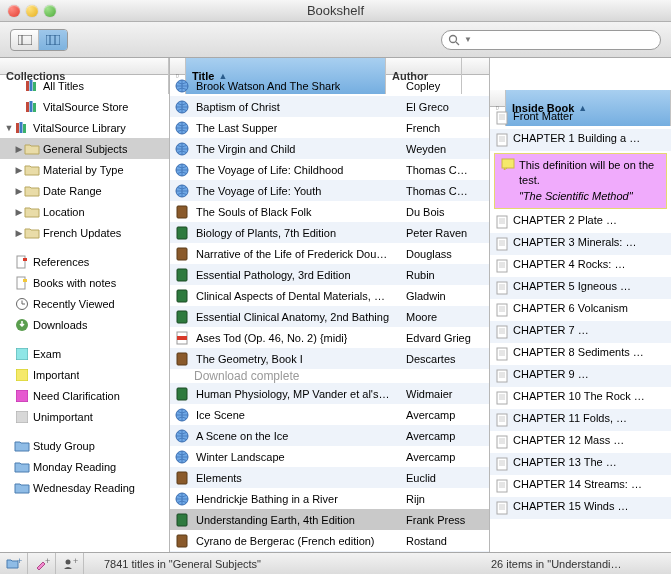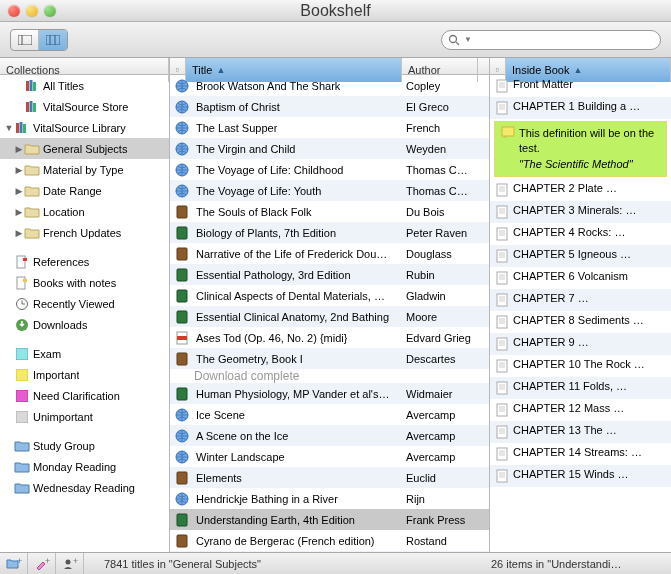--- a/index.html
+++ b/index.html
@@ -5,47 +5,47 @@
   * { box-sizing: border-box; margin: 0; padding: 0; }
   body { font-family: "Lucida Grande", "Helvetica Neue", sans-serif; font-size: 11px; color: #000; background: #ededed; width: 671px; height: 574px; overflow: hidden; display: flex; flex-direction: column; }
   
   
   .titlebar { height: 22px; background: linear-gradient(#f6f6f6,#d8d8d8); border-bottom:1px solid #b0b0b0; display:flex; align-items:center; position:relative; }
   .traffic { display:flex; gap:6px; padding-left:8px; }
   .tl { width:12px; height:12px; border-radius:50%; box-shadow: inset 0 1px 1px rgba(255,255,255,.5), 0 0 1px rgba(0,0,0,.4); }
   .red{background:radial-gradient(circle at 30% 30%,#ff8a80,#e33e32);} 
   .yellow{background:radial-gradient(circle at 30% 30%,#ffe079,#e6b01f);} 
   .green{background:radial-gradient(circle at 30% 30%,#9fe28b,#4fab3b);}
-  .wtitle { position:absolute; left:0; right:0; text-align:center; font-size:16px; color:#3a3a3a; pointer-events:none; }
+  .wtitle { position:absolute; left:0; right:0; text-align:center; font-size:13px; color:#3a3a3a; pointer-events:none; }
   
   
   .toolbar { height:36px; background:linear-gradient(#f3f3f3,#dcdcdc); border-bottom:1px solid #a9a9a9; display:flex; align-items:center; padding:0 10px; gap:8px; }
   .segbtn { display:flex; height:22px; border:1px solid #9a9a9a; border-radius:4px; overflow:hidden; background:linear-gradient(#fefefe,#e2e2e2); }
   .segbtn > div { width:28px; display:flex; align-items:center; justify-content:center; border-right:1px solid #bcbcbc; }
   .segbtn > div:last-child{border-right:none;}
   .segbtn > div.active{ background:linear-gradient(#9ec7ea,#7db2de); }
   .segicon{width:14px;height:10px;}
   .spacer{flex:1;}
   .search { display:flex; align-items:center; border:1px solid #9a9a9a; border-radius:11px; height:20px; width:220px; background:#fff; padding:0 6px; gap:4px;}
   .search input{ border:none; outline:none; font-size:11px; flex:1; background:transparent;}
   .mag{width:12px;height:12px;display:flex;align-items:center;justify-content:center;color:#777;}
   
   
   .hrow { height:17px; background:linear-gradient(#fbfbfb,#e8e8e8); border-bottom:1px solid #b7b7b7; display:flex; }
-  .hcell { border-right:1px solid #c3c3c3; padding:12px 6px; font-size:11px; color:#333; display:flex; align-items:center; gap:4px; overflow:hidden; white-space:nowrap;}
+  .hcell { border-right:1px solid #c3c3c3; padding:18px 6px; font-size:11px; color:#333; display:flex; align-items:center; gap:4px; overflow:hidden; white-space:nowrap;font-weight:bold;}
   .hcell.sorted { background:linear-gradient(#a8cff0,#75aee0); color:#000;}
   .sortarrow{font-size:9px;color:#2a5c8c;}
   
   
   .body { flex:1; display:flex; overflow:hidden; background:#fff;}
   .col { display:flex; flex-direction:column; overflow:hidden; }
   .sidebar { width:170px; background:#fff; border-right:1px solid #b7b7b7;}
   .sidebar .hcell{width:100%;}
   .mid { width:320px; border-right:1px solid #b7b7b7;}
-  .right { flex:1; }
+  .right { flex:1;margin-top:32px; }
   .list { flex:1; overflow-y:auto; overflow-x:hidden; }
   .list::-webkit-scrollbar{width:15px;}
   .list::-webkit-scrollbar-track{background:#f1f1f1;border-left:1px solid #ccc;}
   .list::-webkit-scrollbar-thumb{background:linear-gradient(to right,#c8d9ed,#8ab5dd);border:1px solid #7ba5cd;border-radius:8px;}
   
   
   .row { display:flex; align-items:center; height:21px; padding-left:4px; white-space:nowrap; overflow:hidden;}
   .row.sel{background:#d0d0d0;}
   .indent1{padding-left:14px;}
   .disc{width:10px;font-size:9px;color:#666;display:inline-block;text-align:center;}
@@ -57,21 +57,21 @@
   .mrow{display:flex;height:21px;align-items:center;}
   .mrow.alt{background:#eef3fa;}
   .mrow.sel{background:#c9c9c9;}
   .mcell{overflow:hidden;text-overflow:ellipsis;white-space:nowrap;padding:0 4px;display:flex;align-items:center;gap:3px;}
   .c-title{width:232px;} .c-author{width:76px;}
   
   
   .rrow{display:flex;align-items:flex-start;padding:3px 4px;min-height:21px;}
   .rrow.alt{background:#eef3fa;}
   .ricon{width:16px;height:16px;flex-shrink:0;margin-right:3px;display:flex;align-items:center;justify-content:center;}
-  .note{background:#bef264;border:1px solid #e5d870;margin:2px 4px;padding:4px 6px;font-size:11px;line-height:1.4;}
+  .note{background:#f0abfc;border:1px solid #e5d870;margin:2px 4px;padding:4px 6px;font-size:11px;line-height:1.4;}
   .note em{font-style:italic;}
   
   
   .footer{height:22px;background:linear-gradient(#f3f3f3,#dcdcdc);border-top:1px solid #a8a8a8;display:flex;align-items:center;font-size:11px;color:#333;}
   .fbtn{width:28px;height:22px;border-right:1px solid #bfbfbf;display:flex;align-items:center;justify-content:center;}
   .fstatus{flex:1;padding-left:20px;}
   .fstatus2{width:180px;}
   
   
   svg{display:block;}
@@ -312,21 +312,21 @@
       </div>
   </div>
 
   <div class="col mid">
     <div class="hrow">
       <div class="hcell" style="width:16px;">
           <svg width="10" height="10" viewBox="0 0 10 10">
             <rect x="1" y="1" width="8" height="8" fill="none" stroke="#777"></rect>
           </svg>
         </div>
-      <div class="hcell sorted c-title" style="width:216px">
+      <div class="hcell sorted c-title" style="width:200px">
           <span>Title</span>
           <span class="sortarrow">▲</span>
         </div>
       <div class="hcell c-author">Author</div>
     </div>
     <div class="list" id="titles-list">
         <div class="mrow">
           <div class="mcell c-title">
             <span class="icon">
               <svg width="14" height="14" viewBox="0 0 14 14">

